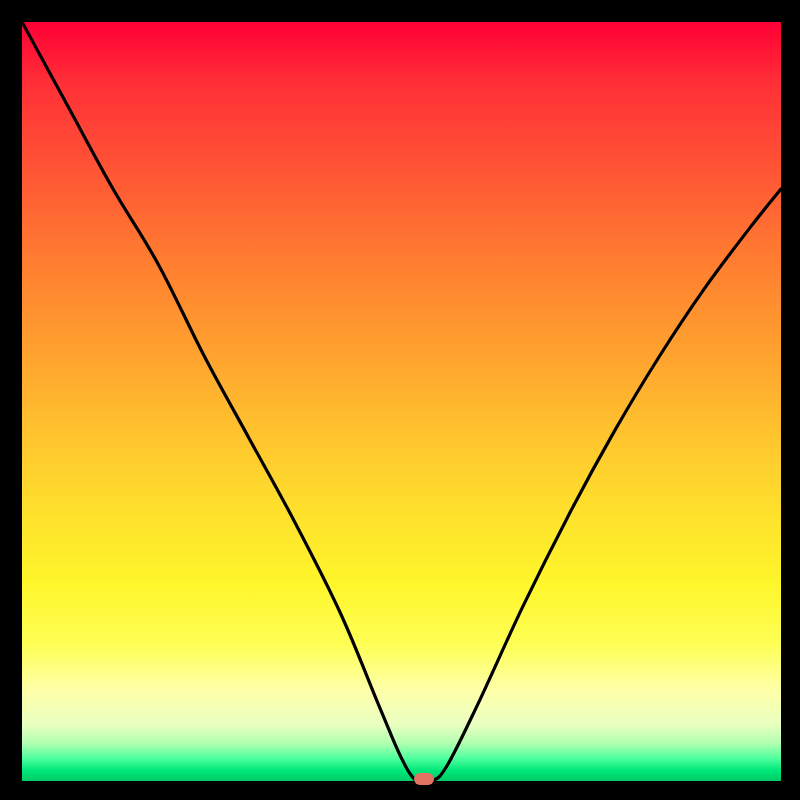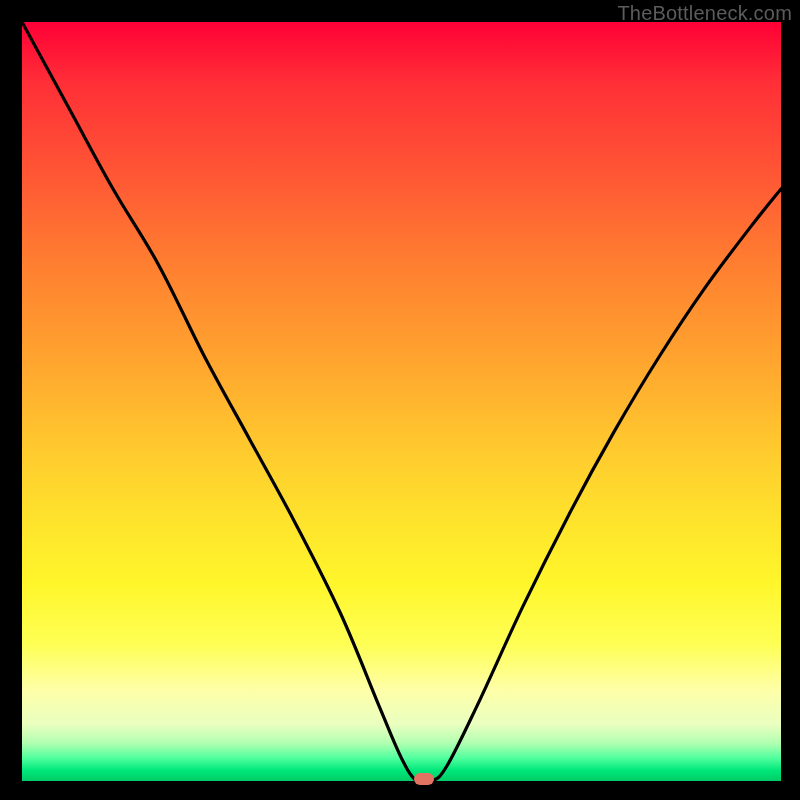--- a/index.html
+++ b/index.html
@@ -68,21 +68,20 @@
     border-radius: 6px;
     background: #e27363;
     z-index: 3;
   }
 </style>
 </head>
 <body>
 
 <div class="stage">
 
-  <div class="watermark">TheBottleneck.com</div>
 
   <div class="plot"></div>
 
   <svg class="curve" viewBox="0 0 759 759" preserveAspectRatio="none">
     <path d="M 0.0 0.0 C 8.2 15.0, 29.1 53.4, 45.5 83.5 C 61.9 113.5, 74.7 138.3, 91.1 167.0 C 107.5 195.7, 120.2 212.8, 136.6 242.9 C 153.0 272.9, 165.8 302.5, 182.2 334.0 C 198.6 365.4, 211.3 387.4, 227.7 417.4 C 244.1 447.5, 256.8 469.5, 273.2 500.9 C 289.6 532.4, 303.8 559.2, 318.8 592.0 C 333.8 624.8, 345.8 657.1, 356.7 683.1 C 367.7 709.1, 372.7 722.6, 379.5 736.2 C 386.3 749.9, 389.2 754.9, 394.7 759.0 C 400.1 763.1, 404.4 761.7, 409.9 759.0 C 415.3 756.3, 416.8 757.5, 425.0 743.8 C 433.2 730.2, 441.7 711.8, 455.4 683.1 C 469.1 654.4, 484.5 618.6, 500.9 584.4 C 517.3 550.3, 530.1 524.8, 546.5 493.4 C 562.9 461.9, 575.6 438.6, 592.0 409.9 C 608.4 381.2, 621.2 359.9, 637.6 334.0 C 654.0 308.0, 666.7 288.9, 683.1 265.6 C 699.5 242.4, 715.0 222.7, 728.6 204.9 C 742.3 187.2, 753.5 173.8, 759.0 167.0" fill="none" stroke="#000" stroke-width="3.2" stroke-linecap="round" stroke-linejoin="round"></path>
   </svg>
 
   <div class="marker" title="53" style="left: 414.27px; top: 773px;"></div>
 
 </div>

